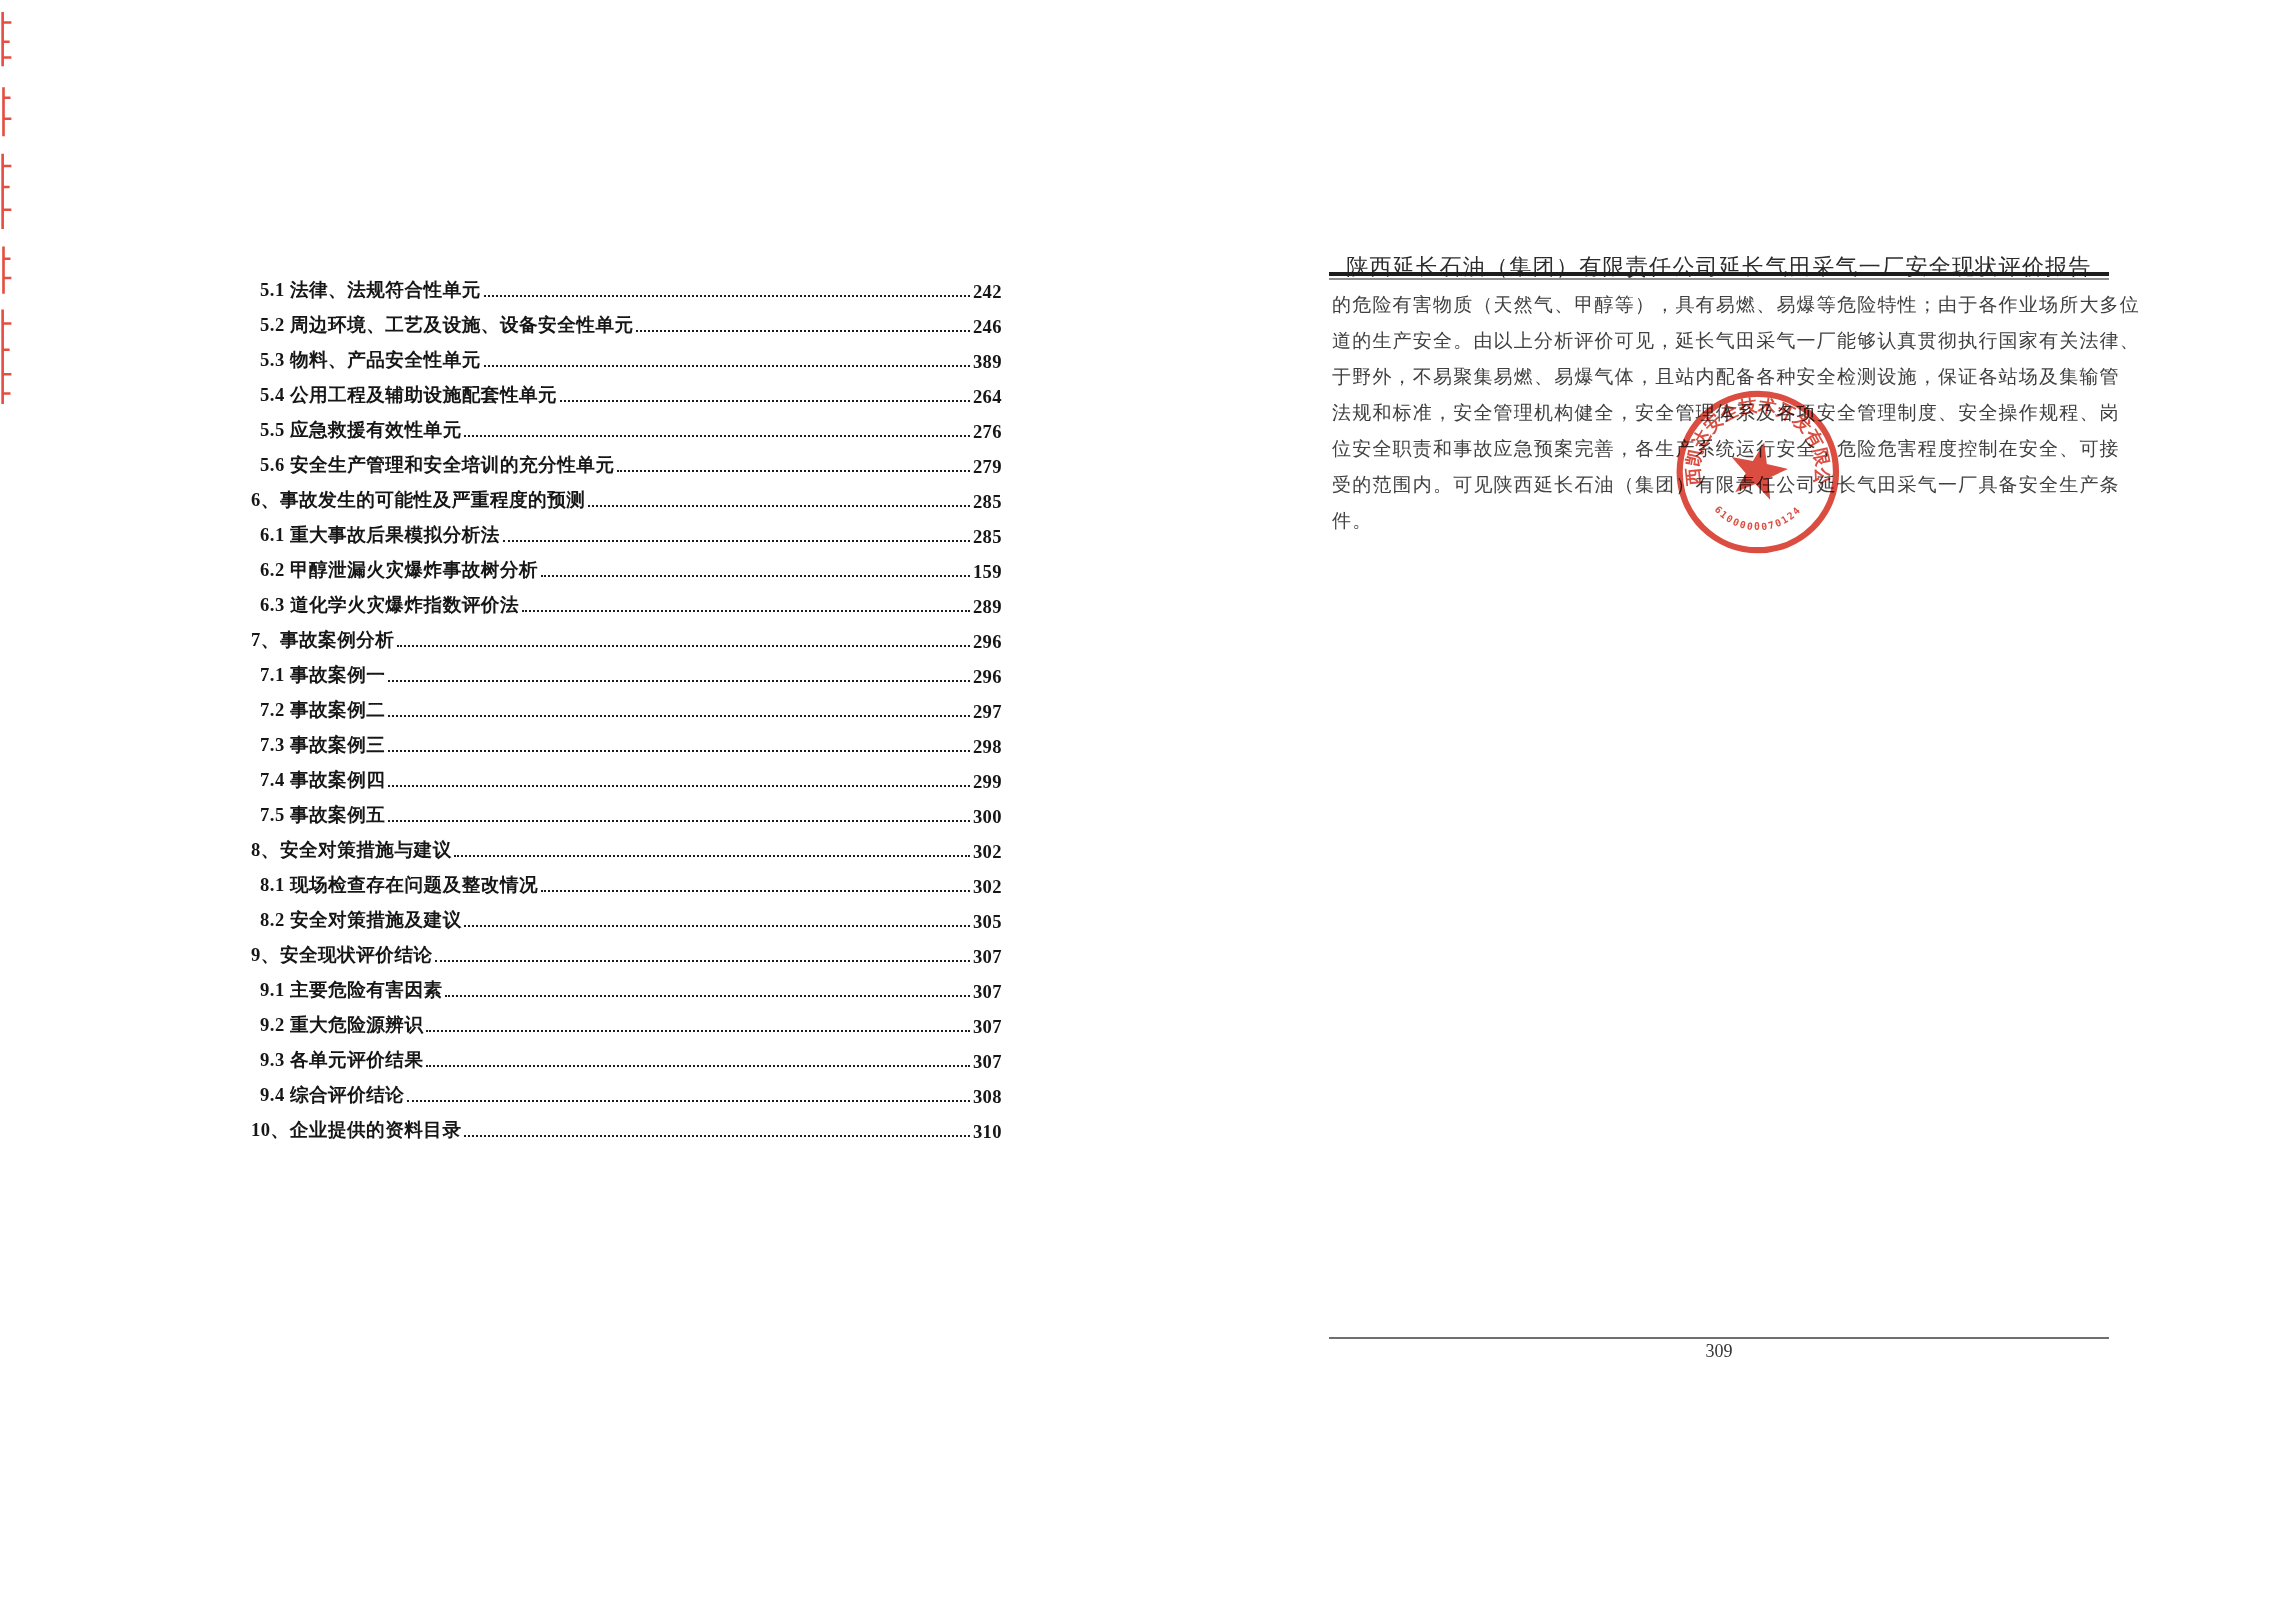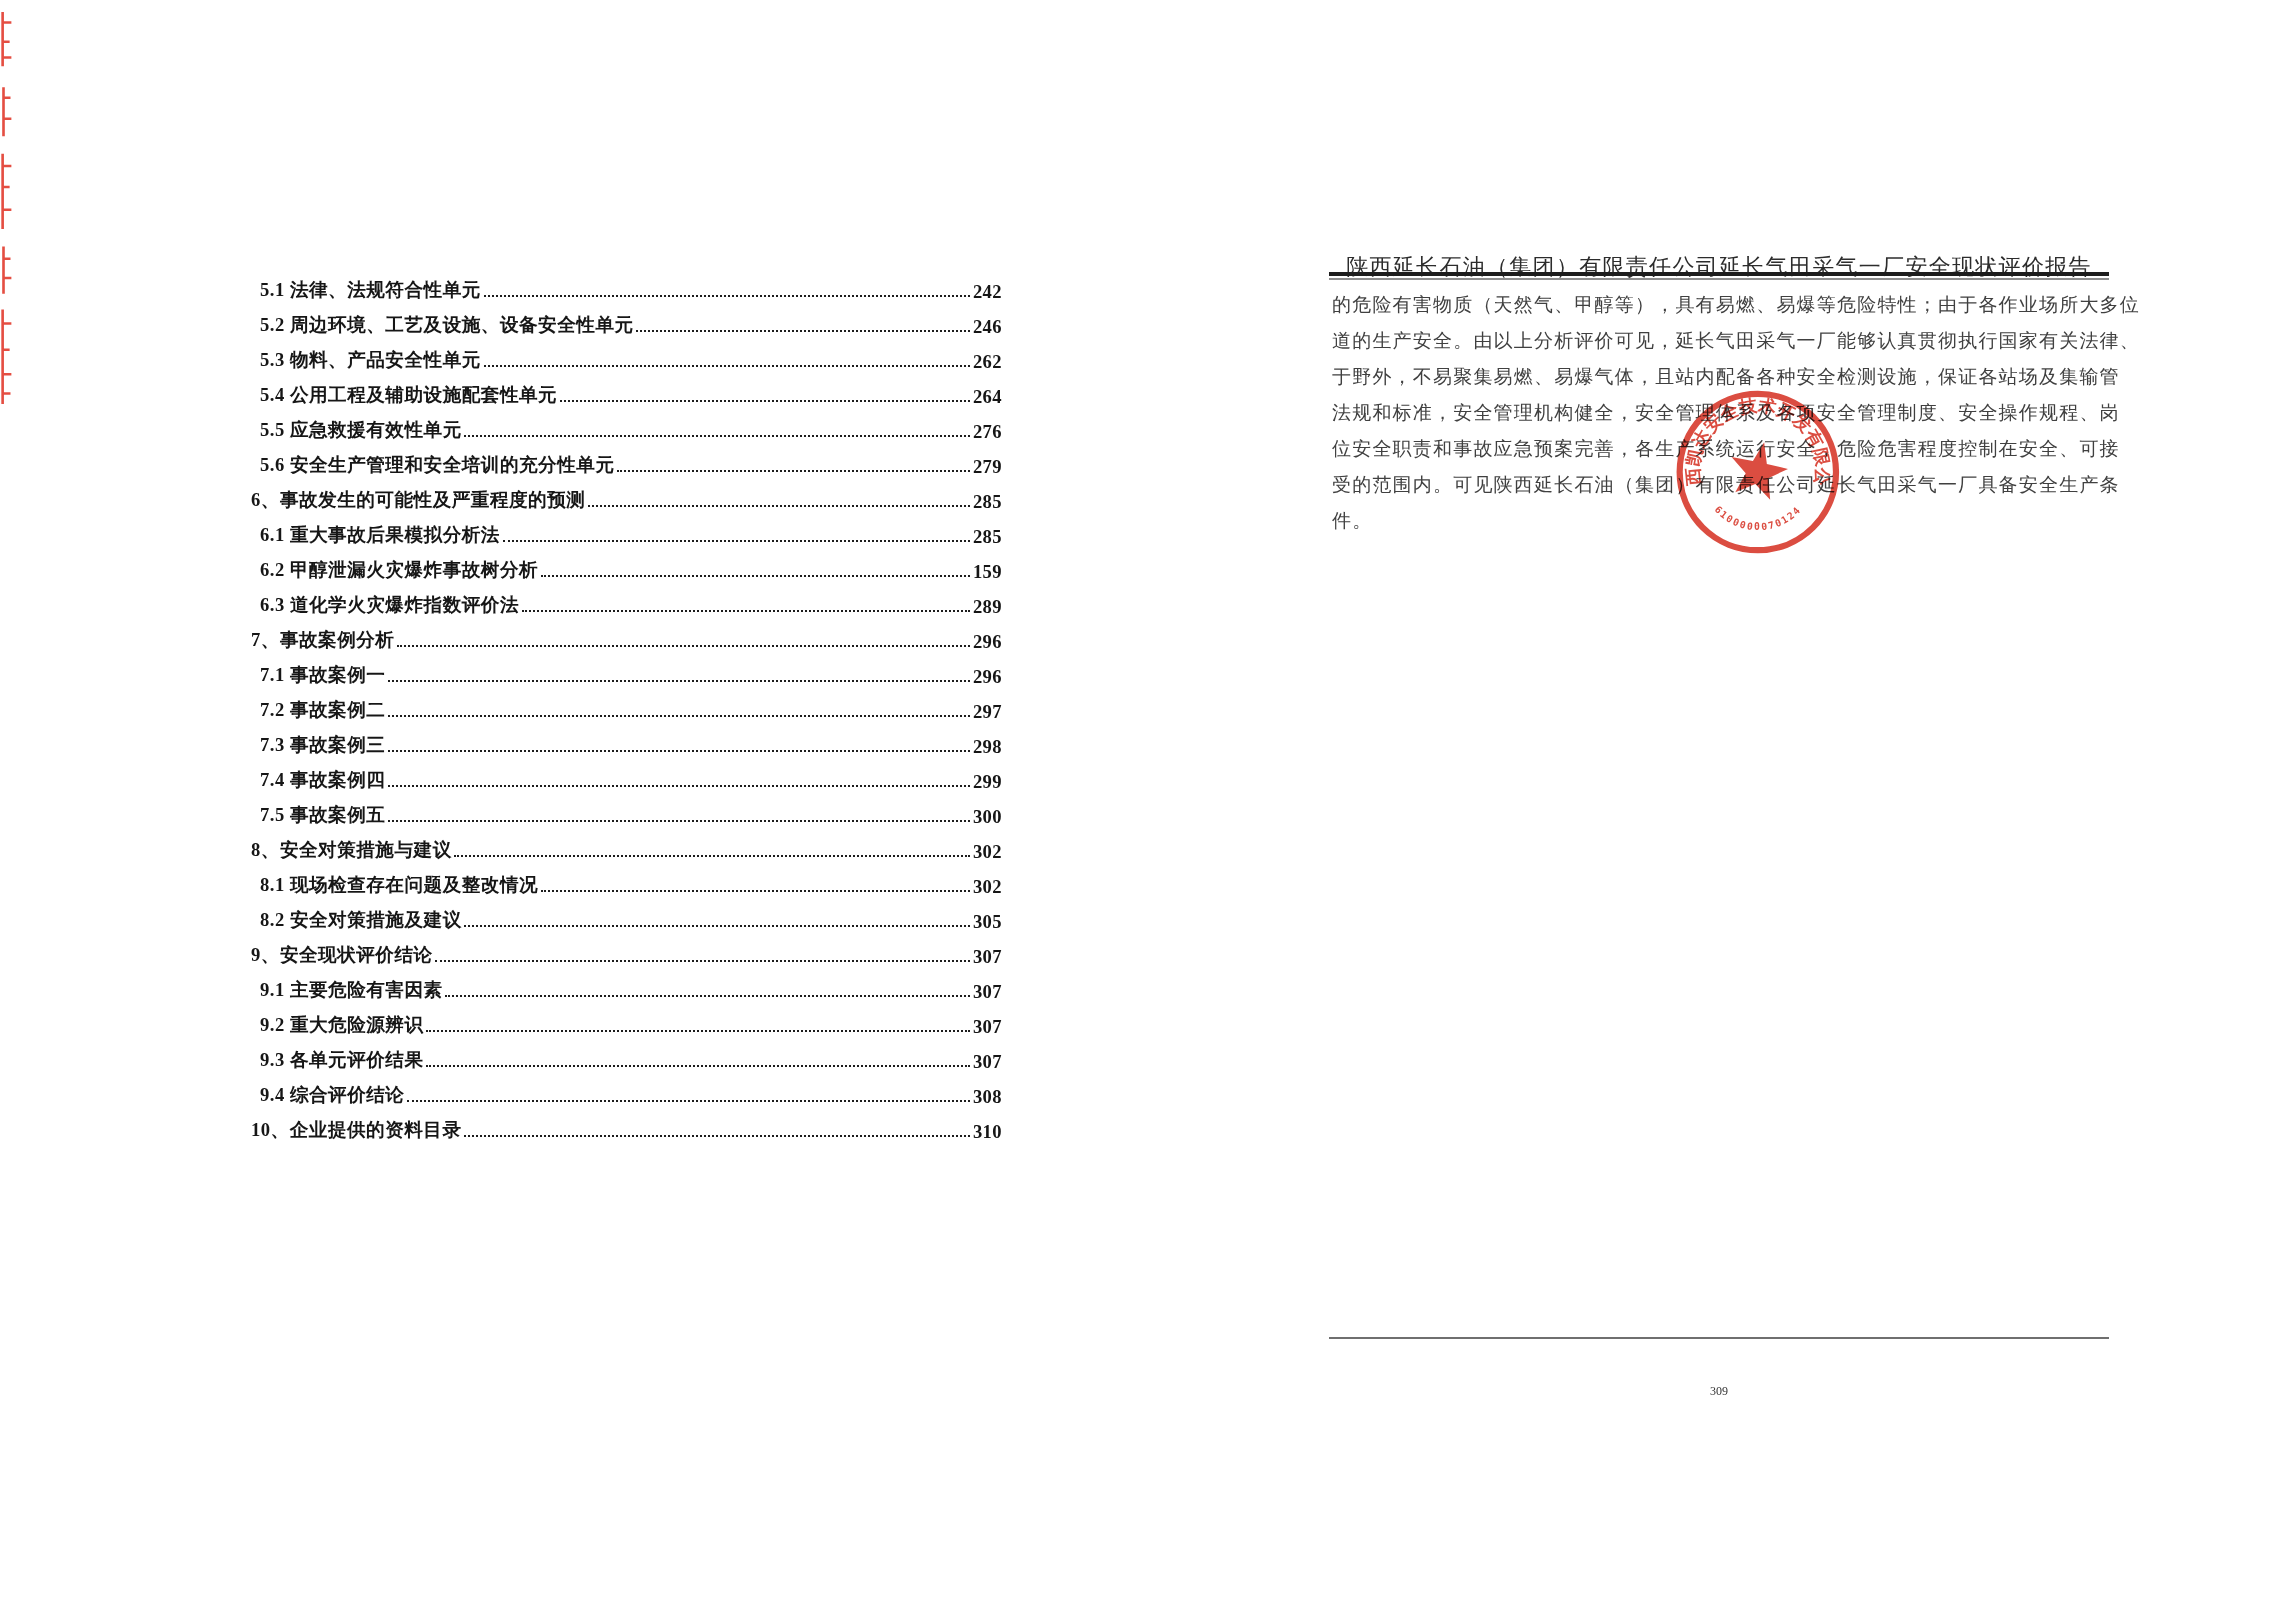--- a/index.html
+++ b/index.html
@@ -32,22 +32,22 @@
   }
   .rule1{position:absolute;left:1329px;top:272px;width:780px;height:4.4px;background:#1d1d1d;}
   .rule2{position:absolute;left:1329px;top:278px;width:780px;height:1.8px;background:#8e8e8e;}
   .rbody{
     position:absolute;left:1332px;top:287px;width:774px;
     font-size:19px;line-height:36px;color:#404040;letter-spacing:1.2px;
   }
   .rline{white-space:nowrap;}
   .footline{position:absolute;left:1329px;top:1337px;width:780px;height:1.8px;background:#6f6f6f;}
   .pagenum{
-    position:absolute;left:1332px;top:1384px;width:774px;
-    text-align:center;font-size:12px;color:#333;
+    position:absolute;left:1332px;top:1341px;width:774px;
+    text-align:center;font-size:18px;color:#333;
   }
   
   .seal{
     position:absolute;left:1669px;top:385px;width:183px;height:183px;
     mix-blend-mode:multiply;opacity:.88;
   }
   
   .edge-marks{position:absolute;left:0;top:3.6px;width:14px;height:408px;opacity:.9;}
 </style>
 </head>
@@ -60,21 +60,21 @@
       <span class="toc-page">242</span>
     </div>
     <div class="toc-row sub">
       <span class="toc-label">5.2 周边环境、工艺及设施、设备安全性单元</span>
       <span class="toc-dots"></span>
       <span class="toc-page">246</span>
     </div>
     <div class="toc-row sub">
       <span class="toc-label">5.3 物料、产品安全性单元</span>
       <span class="toc-dots"></span>
-      <span class="toc-page">262</span>
+      <span class="toc-page">389</span>
     </div>
     <div class="toc-row sub">
       <span class="toc-label">5.4 公用工程及辅助设施配套性单元</span>
       <span class="toc-dots"></span>
       <span class="toc-page">264</span>
     </div>
     <div class="toc-row sub">
       <span class="toc-label">5.5 应急救援有效性单元</span>
       <span class="toc-dots"></span>
       <span class="toc-page">276</span>

